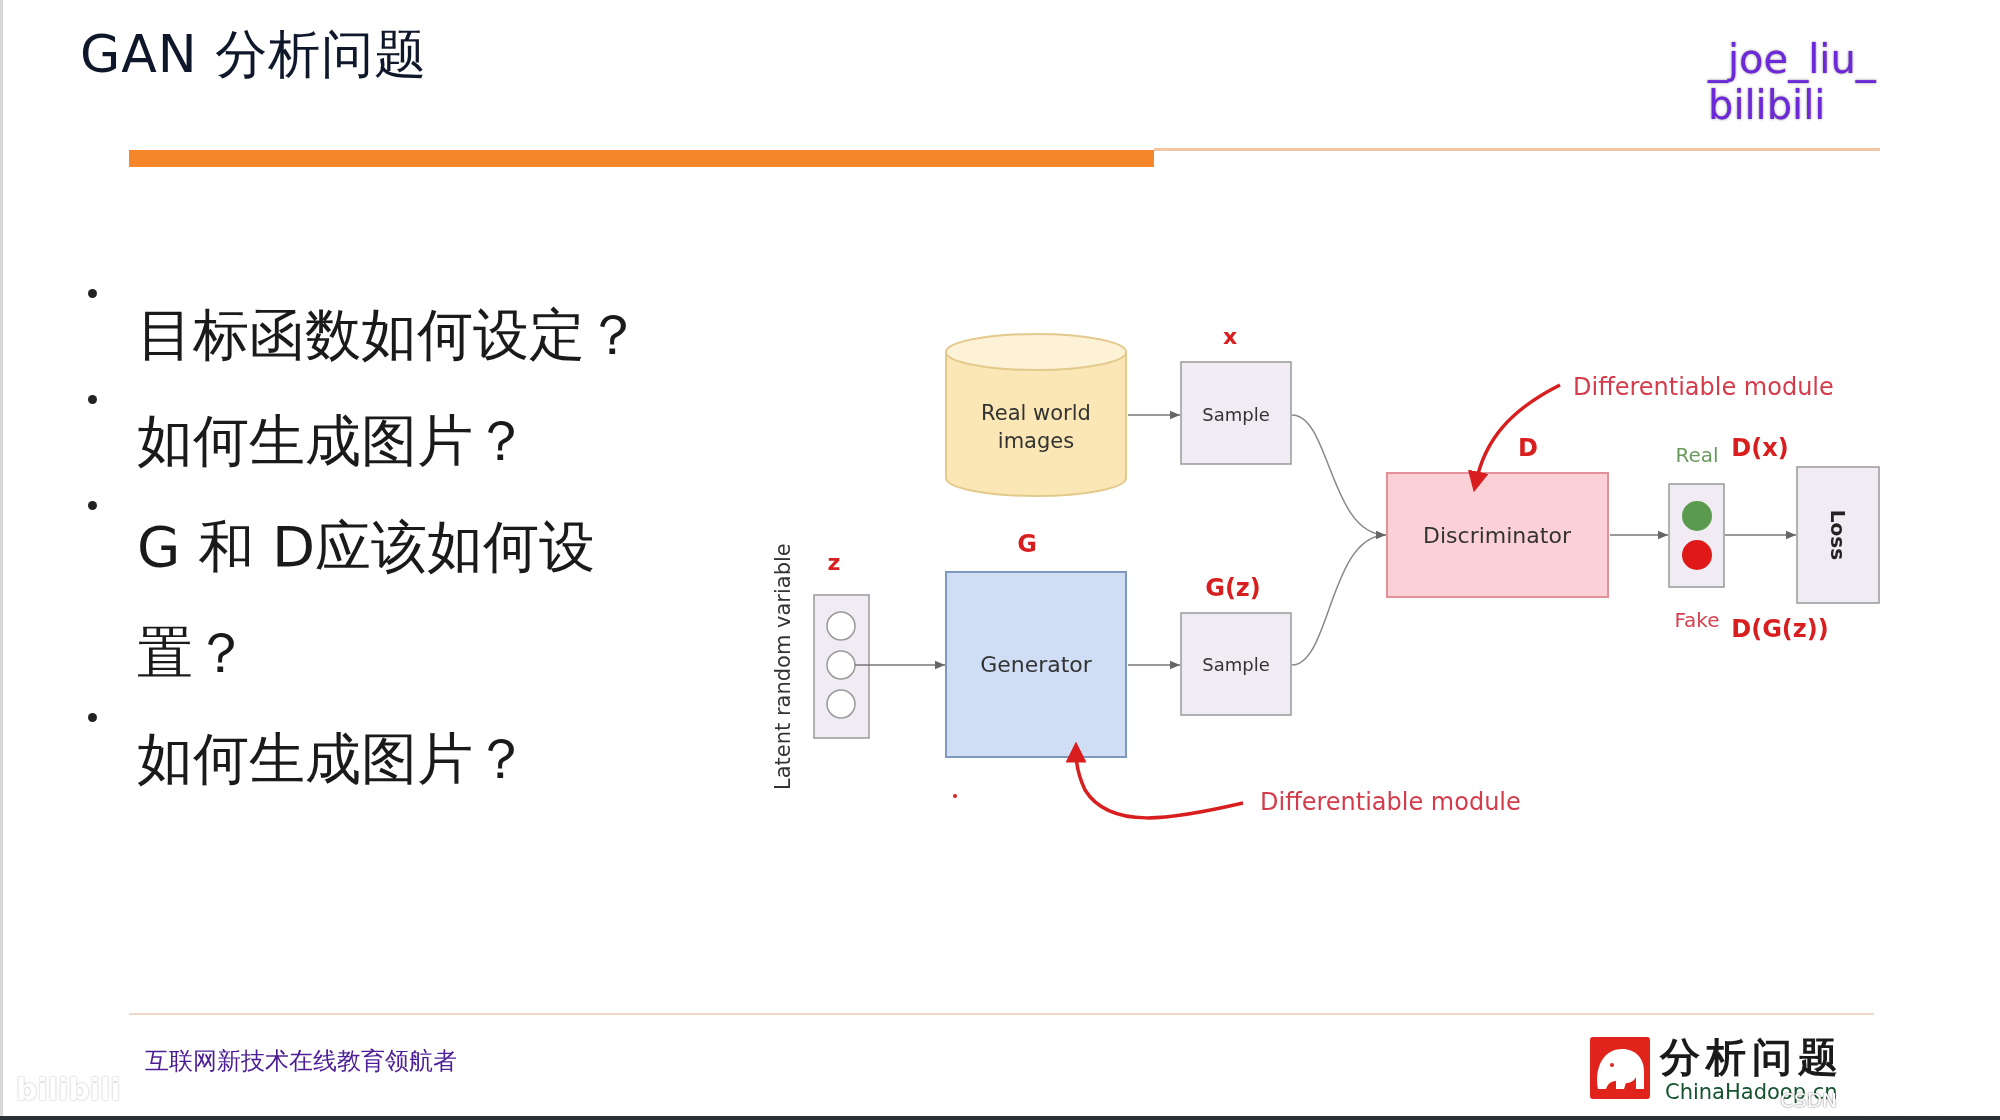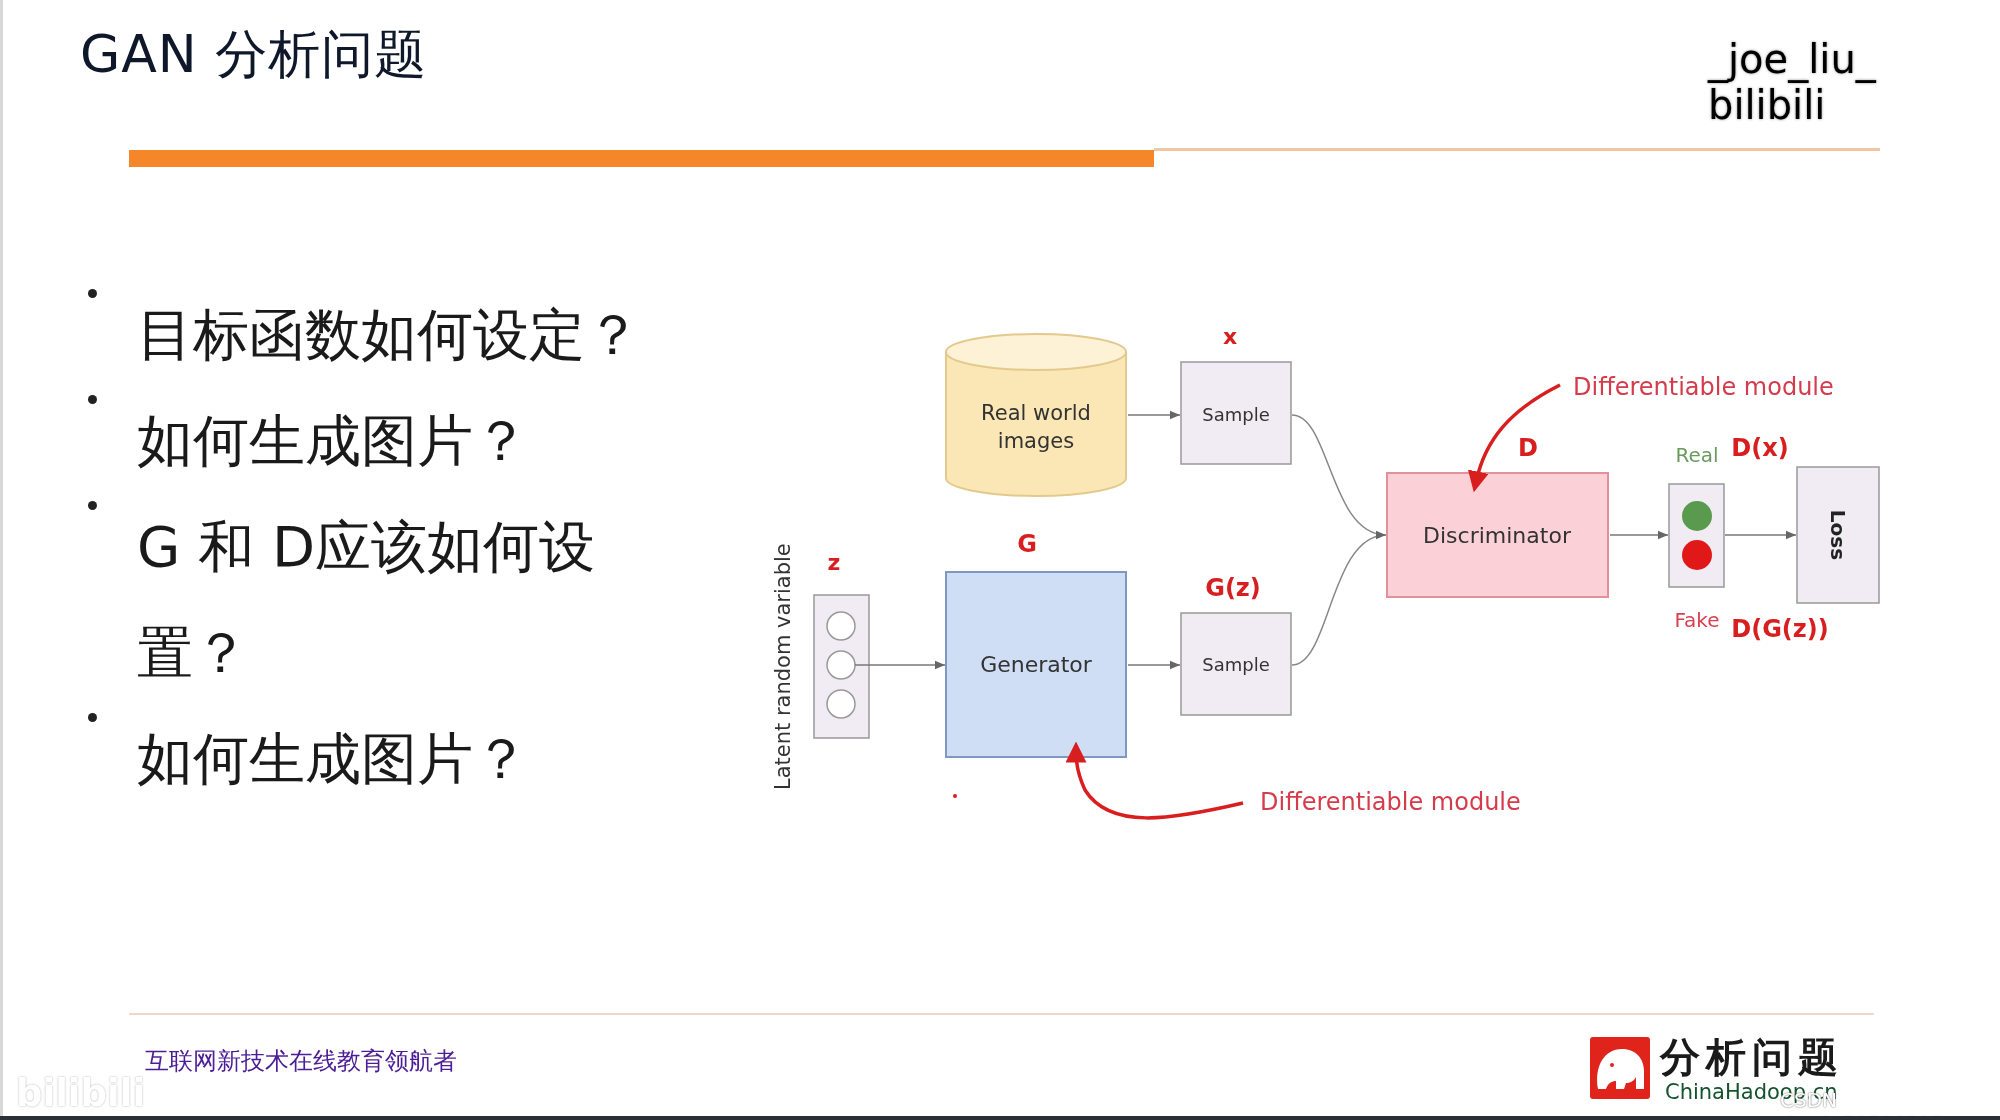--- a/index.html
+++ b/index.html
@@ -2,32 +2,32 @@
 <html><head>
 <meta charset="utf-8">
 <style>
   html, body { margin:0; padding:0; }
   body { width:2000px; height:1120px; background:#ffffff; position:relative; overflow:hidden;
          font-family:"DejaVu Sans", sans-serif; }
   .left-edge { position:absolute; left:0; top:0; width:3px; height:1120px; background:#d8d8d8; }
   .bottom-edge { position:absolute; left:0; bottom:0; width:2000px; height:4px; background:#2b2f36; }
   .title { position:absolute; left:80px; top:20px; font-size:52px; color:#0f172a; letter-spacing:1px;
            font-family:"DejaVu Sans", sans-serif; font-weight:normal; }
-  .watermark-top { position:absolute; left:1708px; top:36px; font-size:40px; color:#000000;
+  .watermark-top { position:absolute; left:1708px; top:36px; font-size:40px; color:#6d28d9;
                    text-shadow:0 0 3px #9a9a9a, 0 0 1px #bbb; font-family:"DejaVu Sans", sans-serif; }
   .bar-thick { position:absolute; left:129px; top:150px; width:1025px; height:17px; background:#f5862a; }
   .bar-thin { position:absolute; left:1154px; top:148px; width:726px; height:3px; background:#f1c6a4; }
   .bullets { position:absolute; left:80px; top:255px; }
   .bullet { position:relative; font-size:56px; color:#1a1a1a; height:106px; line-height:72px; }
   .bullet .dot { position:absolute; left:8px; top:34px; width:9px; height:9px; border-radius:50%; background:#222; }
   .bullet .txt { position:absolute; left:57px; top:0; white-space:nowrap;margin-top:44px; }
   .bullet.cont { height:106px; }
   .footer-line { position:absolute; left:129px; top:1013px; width:1745px; height:2px; background:#f0d8c8; }
   .footer-text { position:absolute; left:145px; top:1045px; font-size:24px; color:#4c1d95; }
-  .watermark-bl { position:absolute; left:16px; top:1072px; font-size:37px; color:#fff;
+  .watermark-bl { position:absolute; left:16px; top:1072px; font-size:30px; color:#fff;
                   text-shadow:0 0 2px #aaa; font-weight:bold; }
   .logo { position:absolute; left:1590px; top:1037px; width:60px; height:62px; background:#e0241b; border-radius:3px; }
   .logo-cn { position:absolute; left:1660px; top:1030px; font-size:40px; color:#1a1a1a; font-weight:bold; letter-spacing:6px; }
   .logo-en { position:absolute; left:1665px; top:1080px; font-size:21px; color:#14532d; }
   .csdn { position:absolute; left:1780px; top:1088px; font-size:20px; color:#fff; text-shadow:0 0 2px #555; }
   svg text { font-family:"DejaVu Sans", sans-serif; }
 </style>
 </head>
 <body>
 

